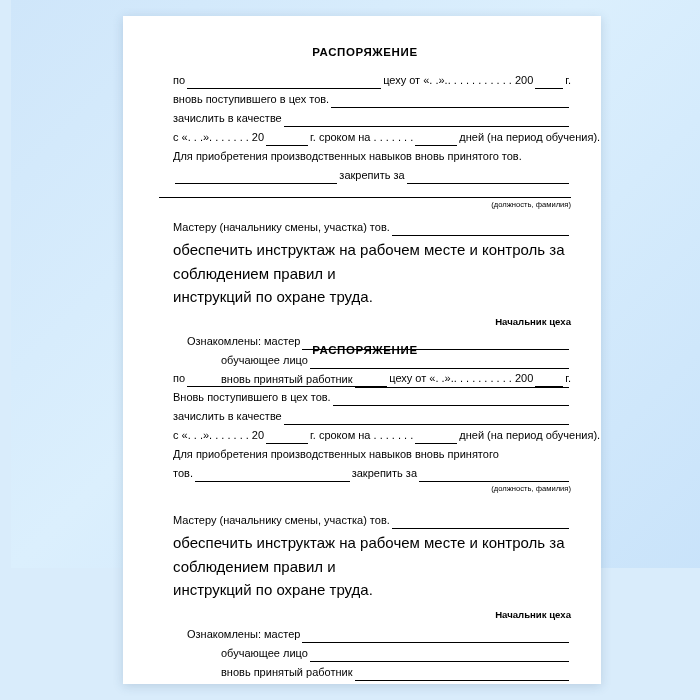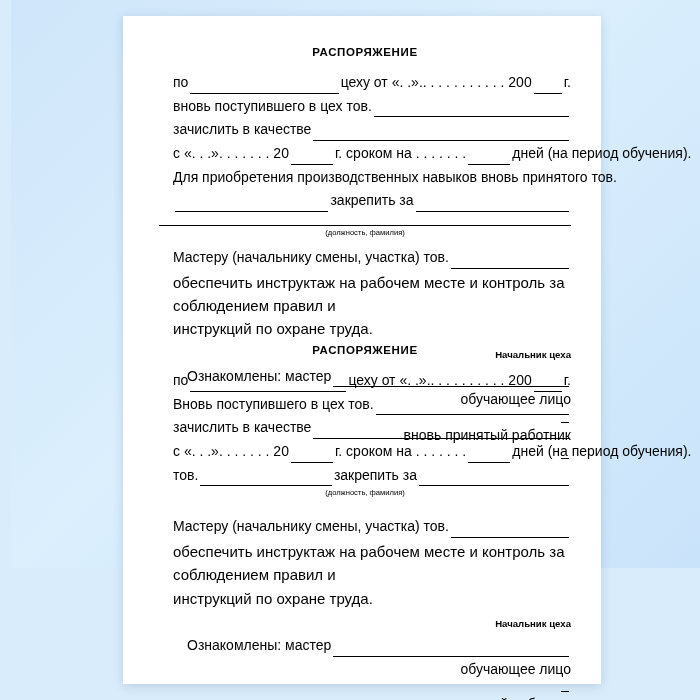--- a/index.html
+++ b/index.html
@@ -39,50 +39,50 @@
 
   .doc-title {
     text-align: center;
     font-weight: bold;
     font-size: 11.5px;
     letter-spacing: 0.6px;
     margin: 0 0 14px 0;
     color: #000;
   }
   .line {
-    font-size: 14px;
+    font-size: 11px;
     color: #000;
     line-height: 1.55;
     white-space: nowrap;
     display: flex;
     align-items: flex-end;
     margin-bottom: 2px;
   }
   .line.indent { padding-left: 14px; }
   .line.indent2 { padding-left: 28px; justify-content: flex-end; }
-  .line.indent3 { padding-left: 62px; flex-direction: column; }
+  .line.indent3 { padding-left: 62px; }
   .txt { flex: 0 0 auto; }
   .fill {
     flex: 1 1 auto;
     border-bottom: 1px solid #000;
     height: 11px;
     margin: 0 2px;
     min-width: 8px;
   }
   .fill.mid   { flex: 0 0 150px; }
   .fill.tiny  { flex: 0 0 28px; }
   .fill.w40   { flex: 0 0 42px; }
   .fullrule {
     border-bottom: 1px solid #000;
     height: 11px;
     width: 100%;
     margin-bottom: 2px;
   }
   .caption {
-    text-align: center;
+    text-align: right;
     font-size: 7.6px;
     color: #000;
     margin-top: 1px;
     margin-bottom: 10px;
   }
   .spacer-sm { height: 9px; }
   .bold-center {
     text-align: right;
     font-weight: bold;
     font-size: 9.6px;
@@ -189,20 +189,23 @@
       </div>
 
       <div class="line indent">
         <span class="txt">с «. . .». . . . . . .   20</span>
         <span class="fill w40"></span>
         <span class="txt">г. сроком на . . . . . . .</span>
         <span class="fill w40"></span>
         <span class="txt">дней (на период обучения).</span>
       </div>
 
+      <div class="line indent">
+        <span class="txt">Для приобретения производственных навыков вновь принятого</span>
+      </div>
 
       <div class="line indent">
         <span class="txt">тов.</span>
         <span class="fill"></span>
         <span class="txt">закрепить за</span>
         <span class="fill mid"></span>
       </div>
 
       <div class="caption">(должность, фамилия)</div>
 

